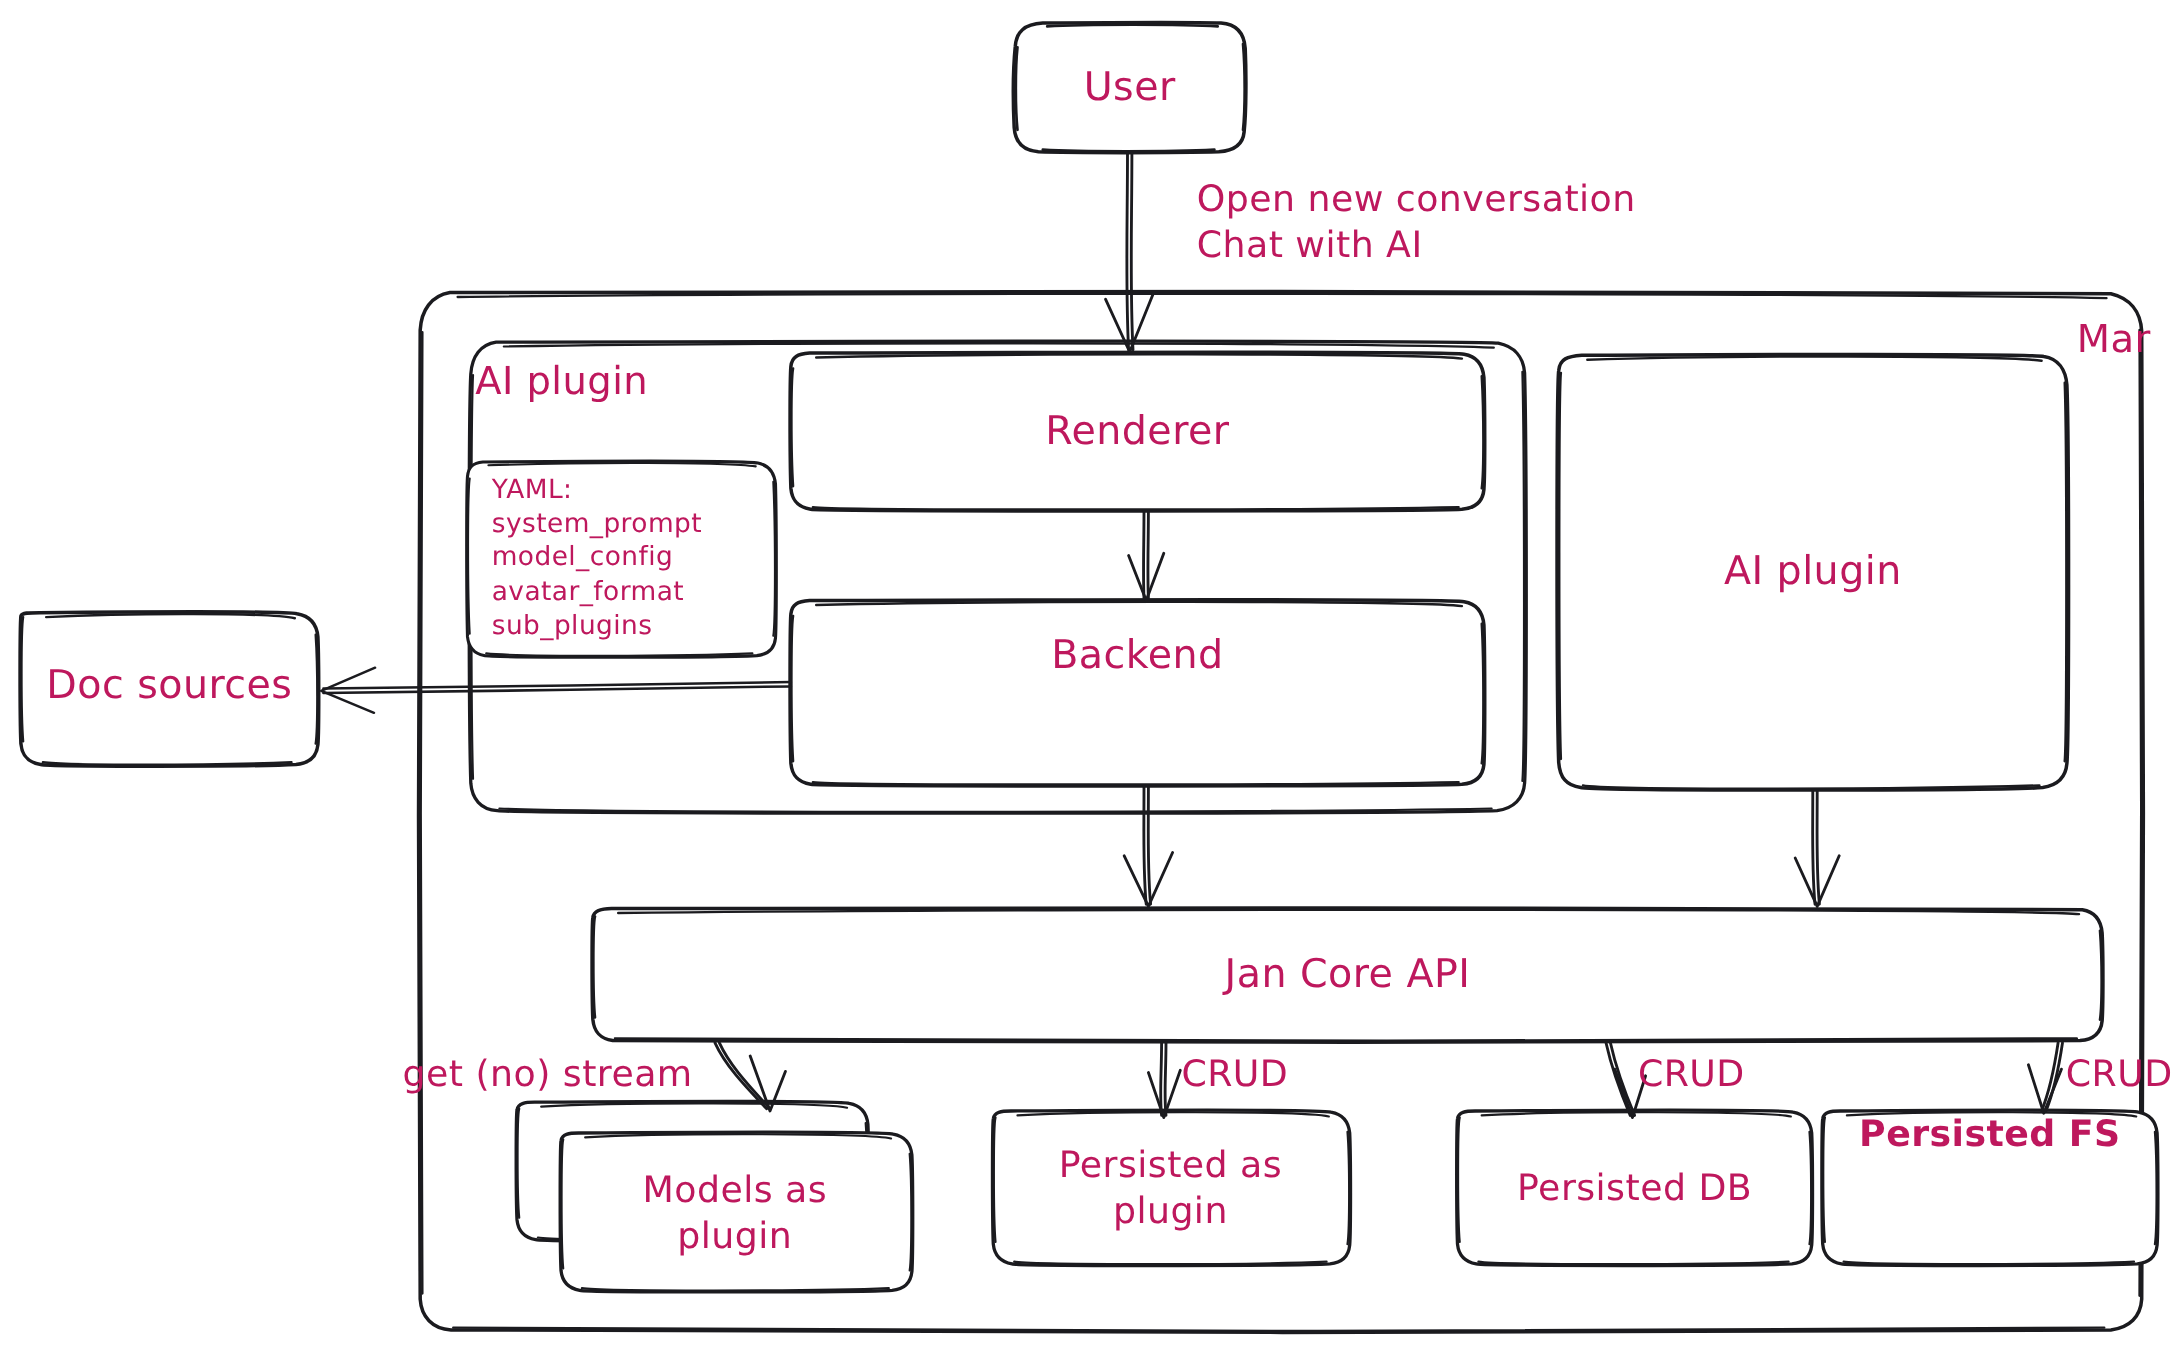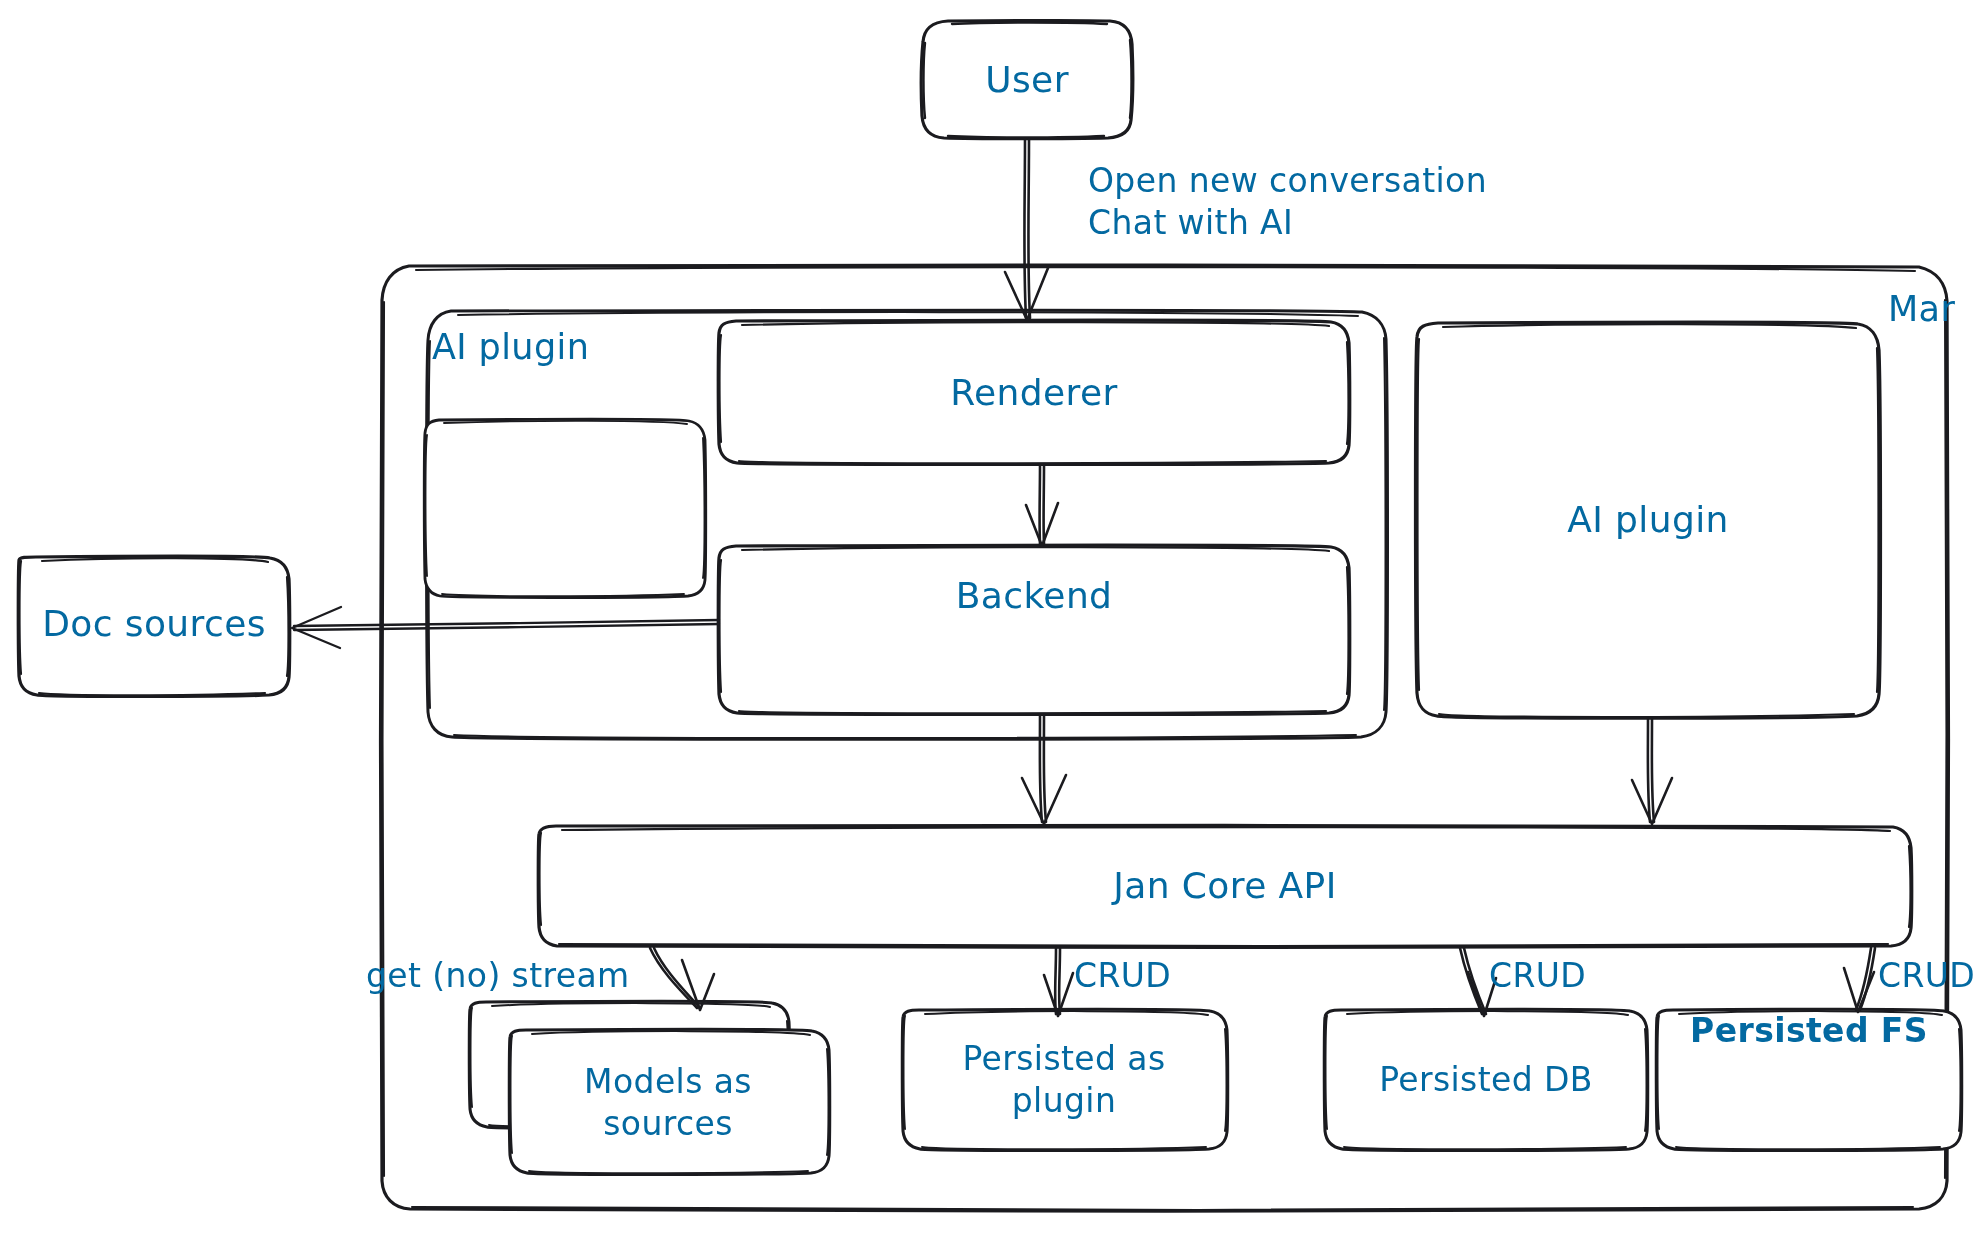--- a/index.html
+++ b/index.html
@@ -28,21 +28,21 @@
   }
   .stroke {
     fill: none;
     stroke: #1b1b1f;
     stroke-linecap: round;
     stroke-linejoin: round;
   }
   .fillwhite { fill: #ffffff; }
   .lbl {
     position: absolute;
-    color: #0369a1;
+    color: #be185d;
     font-family: "DejaVu Sans", sans-serif;
     white-space: pre;
     letter-spacing: 0.4px;
     line-height: 1.28;
     user-select: none;
   }
   .lbl.center {
     text-align: center;
     transform: translate(-50%, -50%);
   }
@@ -243,41 +243,46 @@
 
   <div class="lbl center t-node" style="left:1027px; top:80px;">User</div>
 
   <div class="lbl lefttop t-edge" style="left:1088px; top:160px;"><span>Open new conversation
 Chat with AI</span></div>
 
   <div class="lbl lefttop t-group" style="left:432px; top:325px;">AI plugin</div>
 
   <div class="lbl lefttop t-group" style="left:1888px; top:287px;">Mar</div>
 
+  <div class="lbl lefttop t-yaml" style="left:447px; top:430px;">YAML:
+system_prompt
+model_config
+avatar_format
+sub_plugins</div>
 
   <div class="lbl center t-node" style="left:1034px; top:393px;">Renderer</div>
 
   <div class="lbl center t-node" style="left:1034px; top:596px;">Backend</div>
 
   <div class="lbl center t-node" style="left:1648px; top:520px;">AI plugin</div>
 
   <div class="lbl center t-node" style="left:154px; top:624px;">Doc sources</div>
 
   <div class="lbl center t-node" style="left:1225px; top:886px;">Jan Core API</div>
 
   <div class="lbl lefttop t-edge" style="left:366px; top:955px;">get (no) stream</div>
 
   <div class="lbl lefttop t-edge" style="left:1074px; top:955px;">CRUD</div>
 
   <div class="lbl lefttop t-edge" style="left:1489px; top:955px;">CRUD</div>
 
   <div class="lbl lefttop t-edge" style="left:1878px; top:955px;">CRUD</div>
 
   <div class="lbl center t-small" style="left:668px; top:1103px;">Models as
-sources</div>
+plugin</div>
 
   <div class="lbl center t-small" style="left:1064px; top:1080px;">Persisted as
 plugin</div>
 
   <div class="lbl center t-small" style="left:1486px; top:1080px;text-align:center;">Persisted DB</div>
 
   <div class="lbl center t-small" style="left:1809px; top:1031px;font-weight:bold;">Persisted FS</div>
 
 </div>
 

